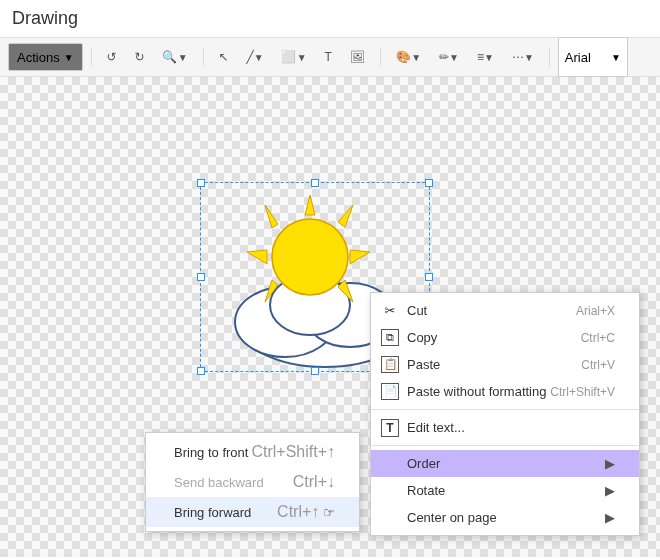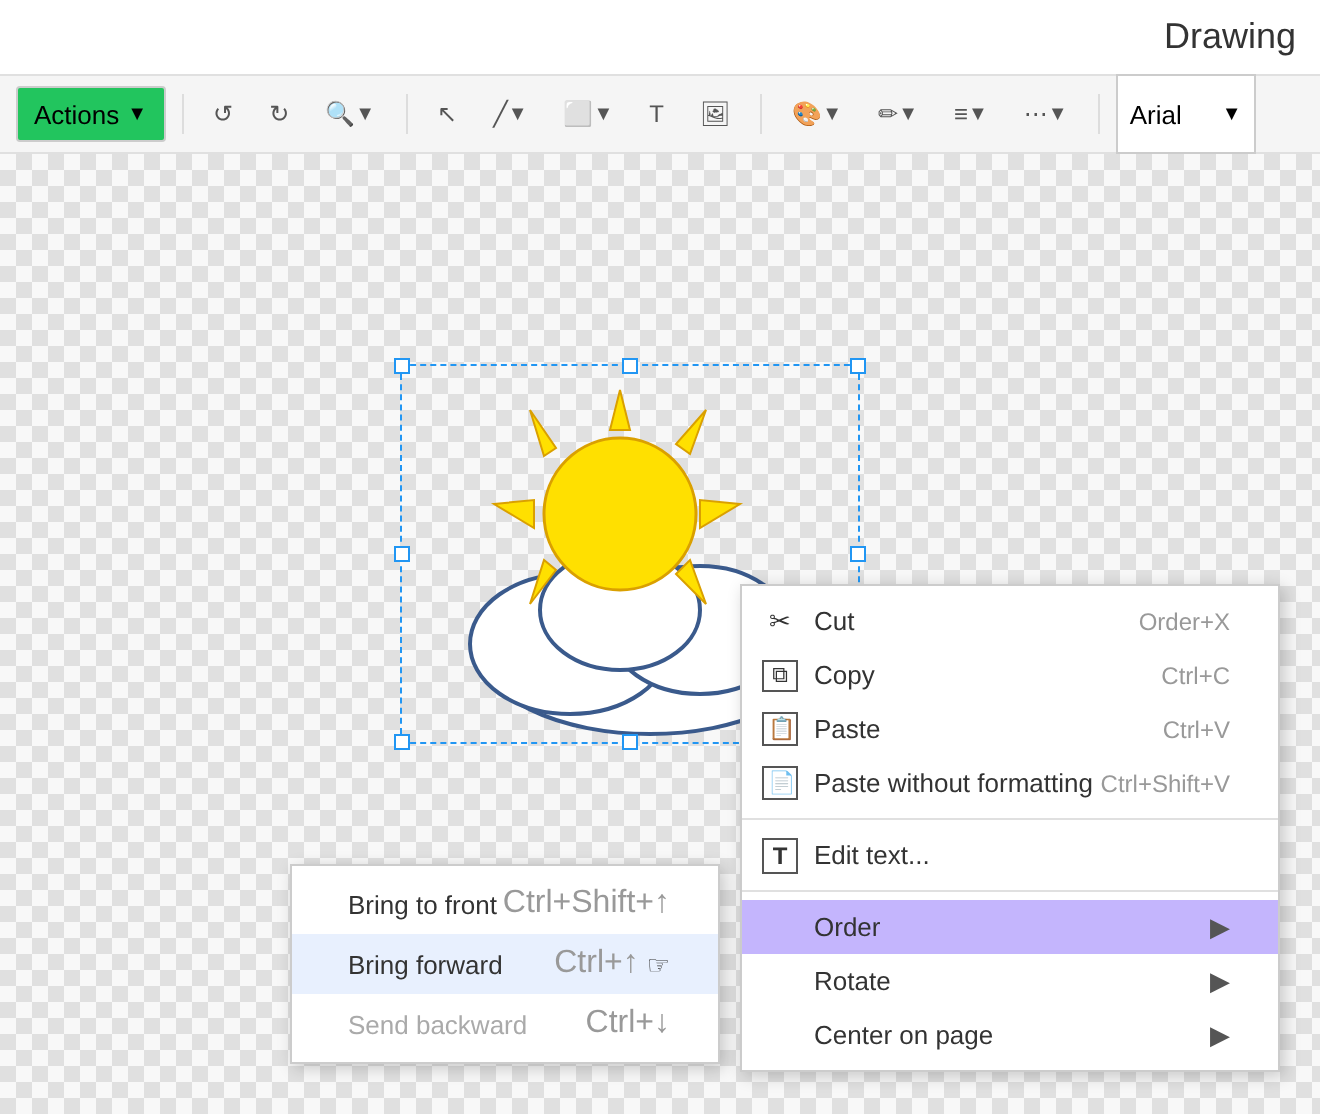--- a/index.html
+++ b/index.html
@@ -12,21 +12,20 @@
       overflow: hidden;
     }
 
     
     #title-bar {
       display: flex;
       align-items: flex-end;
       padding: 8px 12px;
       gap: 12px;
       background: #fff;
-      flex-direction: column;
     }
     #app-title {
       font-size: 18px;
       font-weight: normal;
       color: #333;
     }
     #autosave-text {
       font-size: 12px;
       color: #888;
     }
@@ -55,21 +54,21 @@
       font-size: 12px;
       height: 28px;
     }
     .toolbar-actions {
       display: flex;
       align-items: center;
       gap: 2px;
       padding: 4px 8px;
       border: 1px solid #ccc;
       border-radius: 2px;
-      background: #22c55e;
+      background: #737373;
       cursor: pointer;
       height: 28px;
     }
     .toolbar-sep {
       width: 1px;
       height: 20px;
       background: #ddd;
       margin: 0 4px;
     }
     .font-select {
@@ -321,21 +320,21 @@
     <div class="sel-handle sh-mr"></div>
     <div class="sel-handle sh-bl"></div>
     <div class="sel-handle sh-bm"></div>
     <div class="sel-handle sh-br"></div>
   </div>
 
   <div id="context-menu-right">
     <div class="ctx-item">
       <span class="ctx-icon">✂</span>
       <span>Cut</span>
-      <span class="ctx-shortcut">Order+X</span>
+      <span class="ctx-shortcut">Arial+X</span>
     </div>
     <div class="ctx-item">
       <span class="ctx-icon" style="font-size:11px; border:1px solid #555; padding:1px 2px;">⧉</span>
       <span>Copy</span>
       <span class="ctx-shortcut">Ctrl+C</span>
     </div>
     <div class="ctx-item">
       <span class="ctx-icon" style="font-size:11px; border:1px solid #555; padding:1px 2px;">📋</span>
       <span>Paste</span>
       <span class="ctx-shortcut">Ctrl+V</span>
@@ -363,24 +362,24 @@
       <span>Center on page</span>
       <span class="ctx-arrow">▶</span>
     </div>
   </div>
 
   <div id="submenu-order">
     <div class="sub-item">
       <span>Bring to front</span>
       <span class="sub-shortcut">Ctrl+Shift+↑</span>
     </div>
+    <div class="sub-item disabled">
+      <span>Send backward</span>
+      <span class="sub-shortcut">Ctrl+↓</span>
+    </div>
     <div class="sub-item active">
       <span>Bring forward</span>
       <span class="sub-shortcut">Ctrl+↑</span>
       <span style="margin-left:4px; font-size:13px;">☞</span>
     </div>
-    <div class="sub-item disabled">
-      <span>Send backward</span>
-      <span class="sub-shortcut">Ctrl+↓</span>
-    </div>
   </div>
 
 </div>
 
 </body></html>

